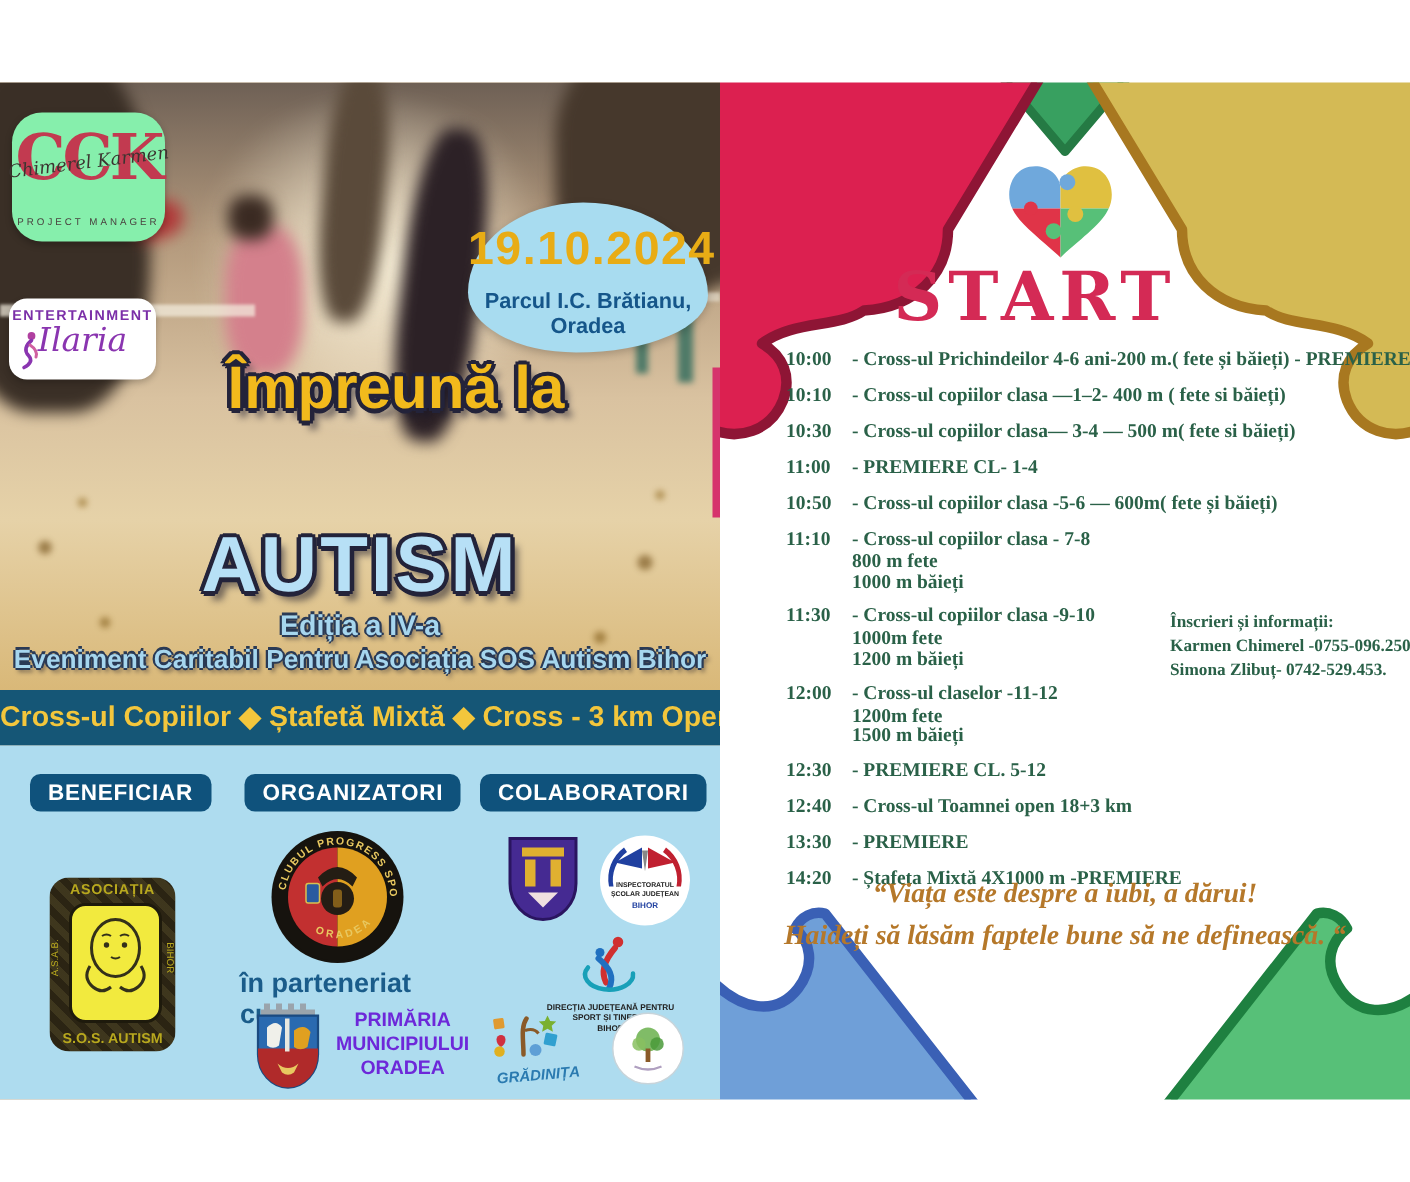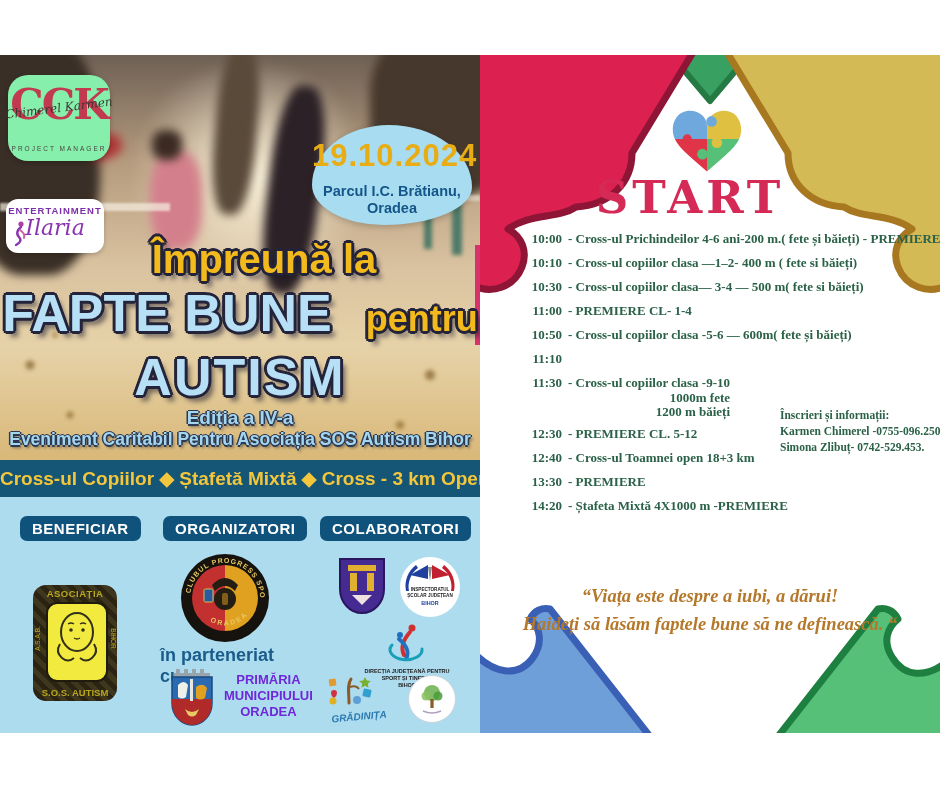--- a/index.html
+++ b/index.html
@@ -29,21 +29,21 @@
     text-align:center;box-shadow:0 2px 5px rgba(0,0,0,.25);}
   .cck .init{font-family:"DejaVu Serif",serif;font-weight:bold;font-size:42px;line-height:48px;color:#c23a50;letter-spacing:-2px;margin-top:6px;}
   .cck .script{position:absolute;left:-4px;top:26px;width:110px;font-family:"DejaVu Serif",serif;font-style:italic;
     font-size:12px;color:#3c3430;transform:rotate(-7deg);}
   .cck .role{position:absolute;left:0;bottom:9px;width:100%;font-size:6.5px;letter-spacing:2px;color:#4a4340;}
   .ilaria{position:absolute;left:6px;top:144px;width:98px;height:54px;background:#fff;border-radius:12px;
     box-shadow:0 2px 4px rgba(0,0,0,.2);text-align:center;}
   .ilaria .ent{font-size:9.5px;font-weight:bold;color:#7b2fa8;letter-spacing:1px;margin-top:6px;}
   .ilaria .nm{font-family:"DejaVu Serif",serif;font-style:italic;font-size:22px;color:#8a35b0;line-height:24px;}
   .ilaria svg{position:absolute;left:7px;top:22px;}
-  .dateb{position:absolute;left:312px;top:70px;width:160px;height:100px;background:#a8dcf0;
+  .dateb{position:absolute;left:312px;top:80px;width:160px;height:100px;background:#a8dcf0;
     border-radius:48% 52% 55% 45% / 60% 62% 38% 40%;text-align:center;box-shadow:0 2px 6px rgba(0,0,0,.2);}
   .dateb .d{font-size:31px;font-weight:bold;color:#e8ac15;margin-top:13px;letter-spacing:1px;}
   .dateb .loc{font-size:14.5px;font-weight:bold;color:#15568a;line-height:1.2;margin-top:9px;}
   
   .ttl{position:absolute;left:0;width:480px;text-align:center;font-weight:bold;white-space:nowrap;}
   .oY{color:#f2ba1c;text-shadow:3px 0 0 #23233a,-3px 0 0 #23233a,0 3px 0 #23233a,0 -3px 0 #23233a,
      2px 2px 0 #23233a,-2px 2px 0 #23233a,2px -2px 0 #23233a,-2px -2px 0 #23233a,5px 6px 5px rgba(20,20,40,.55);padding-left:24px;}
   .oB{color:#b7e0f6;text-shadow:3px 0 0 #23233a,-3px 0 0 #23233a,0 3px 0 #23233a,0 -3px 0 #23233a,
      2px 2px 0 #23233a,-2px 2px 0 #23233a,2px -2px 0 #23233a,-2px -2px 0 #23233a,5px 6px 5px rgba(20,20,40,.55);}
   .oS{color:#a6d6ee;text-shadow:1.5px 0 0 #2a3a55,-1.5px 0 0 #2a3a55,0 1.5px 0 #2a3a55,0 -1.5px 0 #2a3a55,2px 3px 3px rgba(20,20,40,.5);}
@@ -79,21 +79,21 @@
   .grad{position:absolute;left:320px;top:176px;width:78px;text-align:center;}
   .grad .nm{font-size:10px;font-weight:bold;font-style:italic;color:#2a7ab0;transform:rotate(-5deg);}
   .wcircle{position:absolute;left:408px;top:178px;width:46px;height:46px;background:#fff;border-radius:50%;
     border:1px solid #c8d4da;display:flex;align-items:center;justify-content:center;}
   
   .right{position:relative;width:460px;height:678px;background:#fff;}
   .bgsvg{position:absolute;left:0;top:0;}
   .start{position:absolute;top:116px;left:0;width:420px;text-align:center;
     font-family:"DejaVu Serif",serif;font-weight:bold;font-size:45px;color:#d42a55;letter-spacing:4px;}
   .sched{position:absolute;left:44px;top:176px;width:400px;font-family:"Liberation Serif","DejaVu Serif",serif;
-    font-weight:bold;color:#2a6148;font-size:13px;text-align:right;}
+    font-weight:bold;color:#2a6148;font-size:13px;}
   .sched-item{display:flex;gap:6px;margin-bottom:8px;white-space:nowrap;}
   .sched-item .time{min-width:38px;}
   .subline{line-height:1.05;}
   .contact{position:absolute;left:300px;top:352px;width:170px;font-family:"Liberation Serif","DejaVu Serif",serif;
     font-weight:bold;color:#2a6148;font-size:11.5px;line-height:1.4;white-space:nowrap;}
   .quote{position:absolute;left:0;top:528px;width:460px;text-align:center;
     font-family:"Liberation Serif","DejaVu Serif",serif;font-weight:bold;font-style:italic;
     font-size:18.5px;color:#b5782a;line-height:1.5;}
 </style>
 </head>
@@ -137,21 +137,20 @@
 
     <div class="dateb">
       <div class="d">19.10.2024</div>
       <div class="loc">
         <div>Parcul I.C. Brătianu,</div>
         <div>Oradea</div>
       </div>
     </div>
 
     <div class="ttl t1 oY">Împreună la</div>
-    <div class="ttl t2"><span class="oB">FAPTE BUNE</span><span class="pent oY"> pentru</span></div>
     <div class="ttl t3 oB">AUTISM</div>
     <div class="ttl ted oS">Ediția a IV-a</div>
     <div class="ttl tev oS">Eveniment Caritabil Pentru Asociația SOS Autism Bihor</div>
 
     <div class="banner">Cross-ul Copiilor ◆ Ștafetă Mixtă ◆ Cross - 3 km Open</div>
 
     <div class="lightblue">
       <div class="pill" style="left:20px;">BENEFICIAR</div>
       <div class="pill" style="left:163px;">ORGANIZATORI</div>
       <div class="pill" style="left:320px;">COLABORATORI</div>
@@ -354,31 +353,44 @@
           <span class="time">10:50</span>
           <span class="desc-wrap">
             <span class="desc">- Cross-ul copiilor clasa -5-6 — 600m( fete și băieți)</span>
             <div class="subline"></div>
             <div class="subline"></div>
           </span>
         </div>
 
         <div class="sched-item">
           <span class="time">11:10</span>
+          <span class="desc-wrap">
+            <span class="desc">- Cross-ul copiilor clasa - 7-8</span>
+            <div class="subline">800 m fete</div>
+            <div class="subline">1000 m băieți</div>
+          </span>
         </div>
 
         <div class="sched-item">
           <span class="time">11:30</span>
           <span class="desc-wrap">
             <span class="desc">- Cross-ul  copiilor clasa -9-10</span>
             <div class="subline">1000m fete</div>
             <div class="subline">1200 m băieți</div>
           </span>
         </div>
 
+        <div class="sched-item">
+          <span class="time">12:00</span>
+          <span class="desc-wrap">
+            <span class="desc">- Cross-ul claselor -11-12</span>
+            <div class="subline">1200m fete</div>
+            <div class="subline">1500 m băieți</div>
+          </span>
+        </div>
 
         <div class="sched-item">
           <span class="time">12:30</span>
           <span class="desc-wrap">
             <span class="desc">- PREMIERE CL. 5-12</span>
             <div class="subline"></div>
             <div class="subline"></div>
           </span>
         </div>
 

